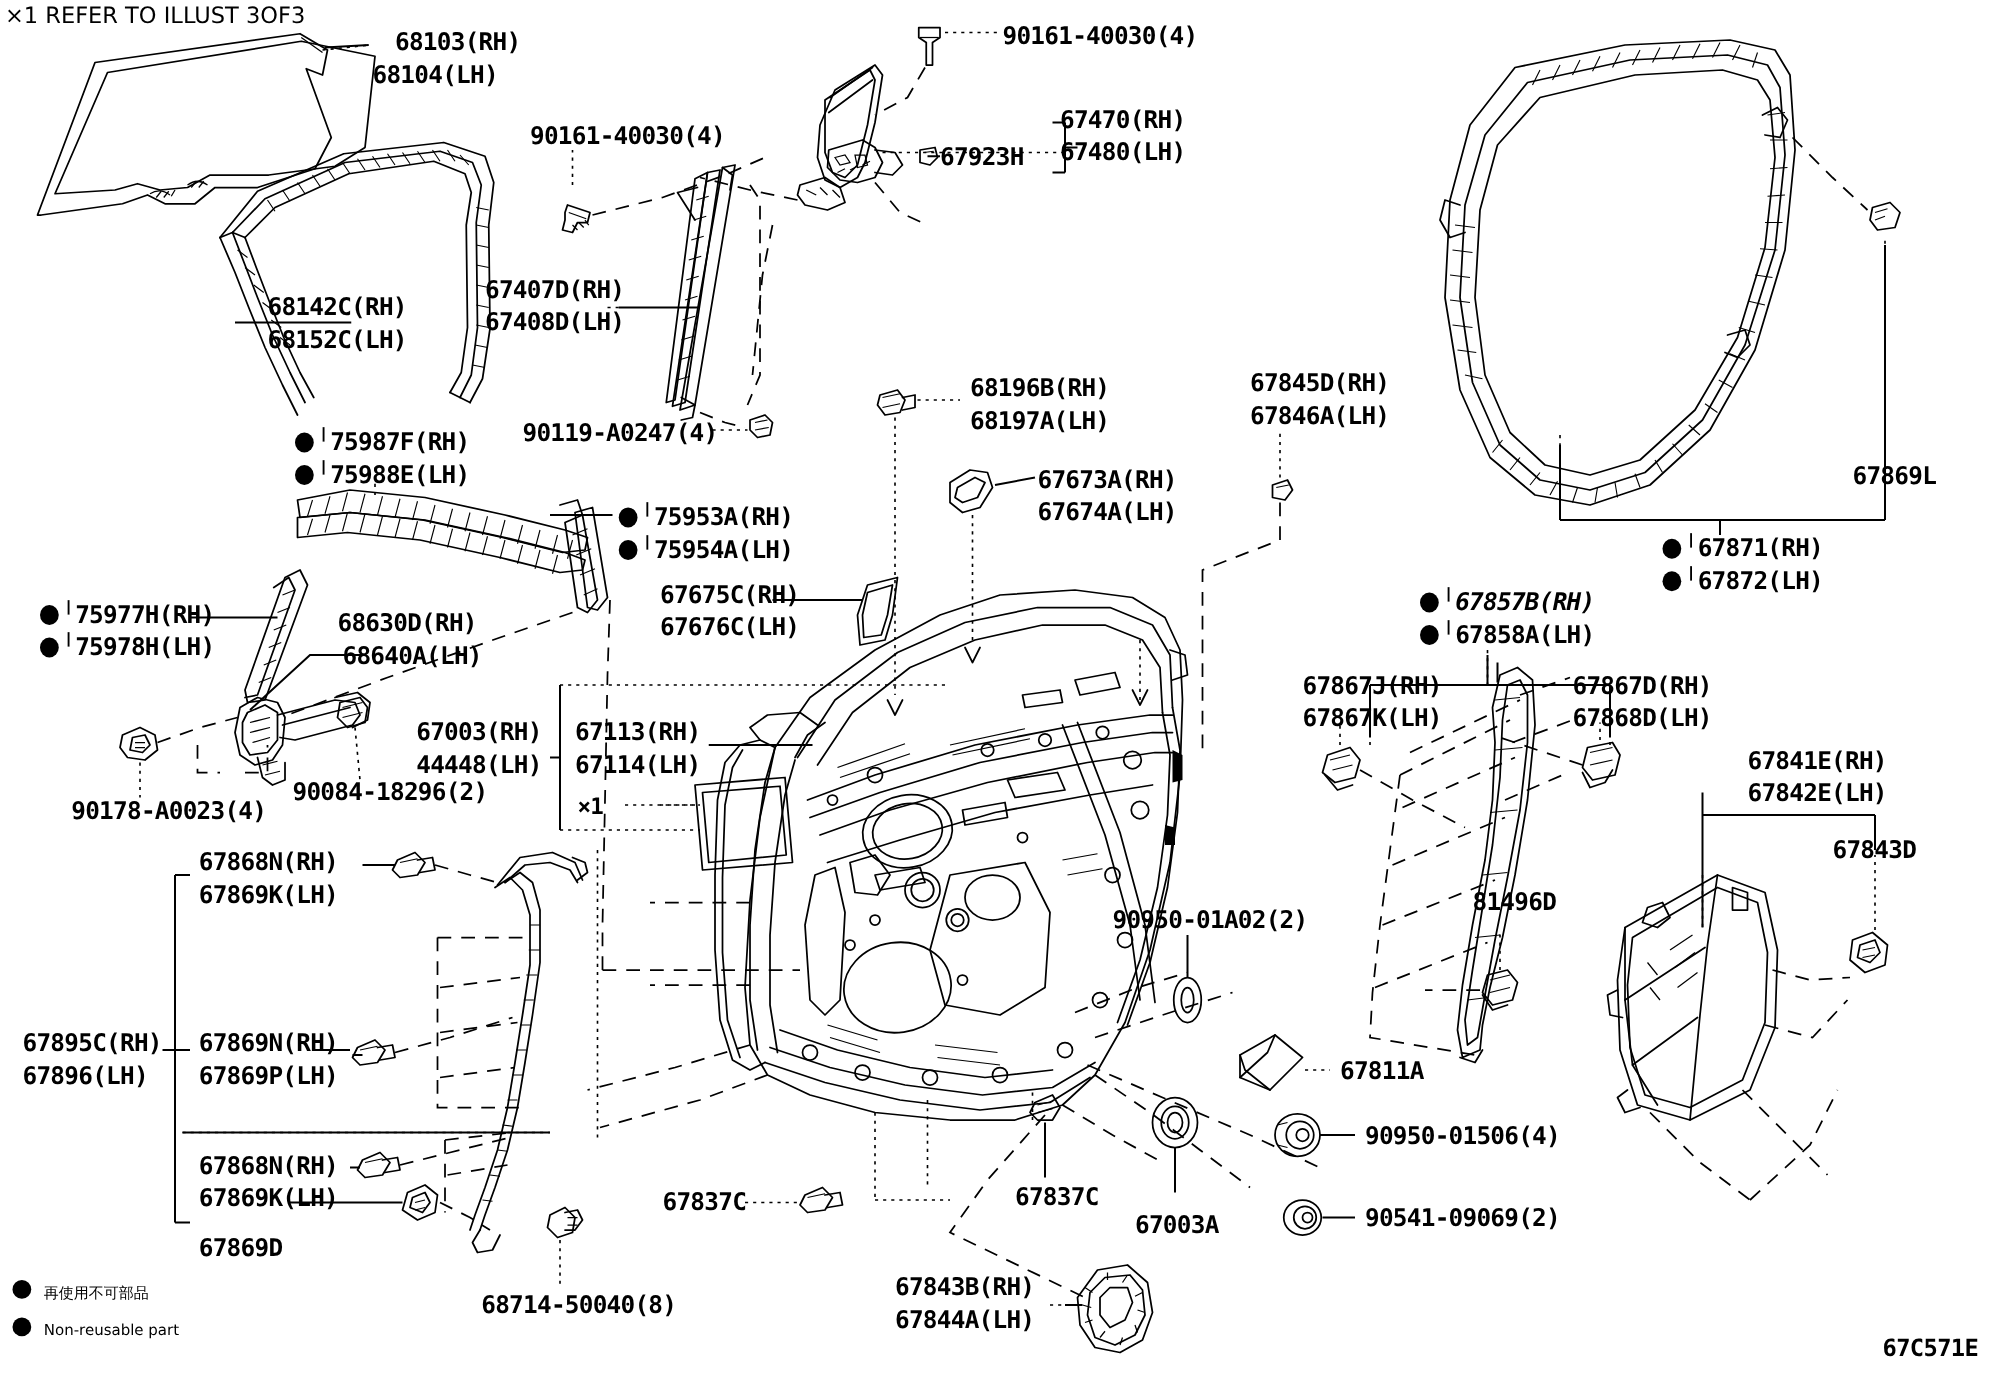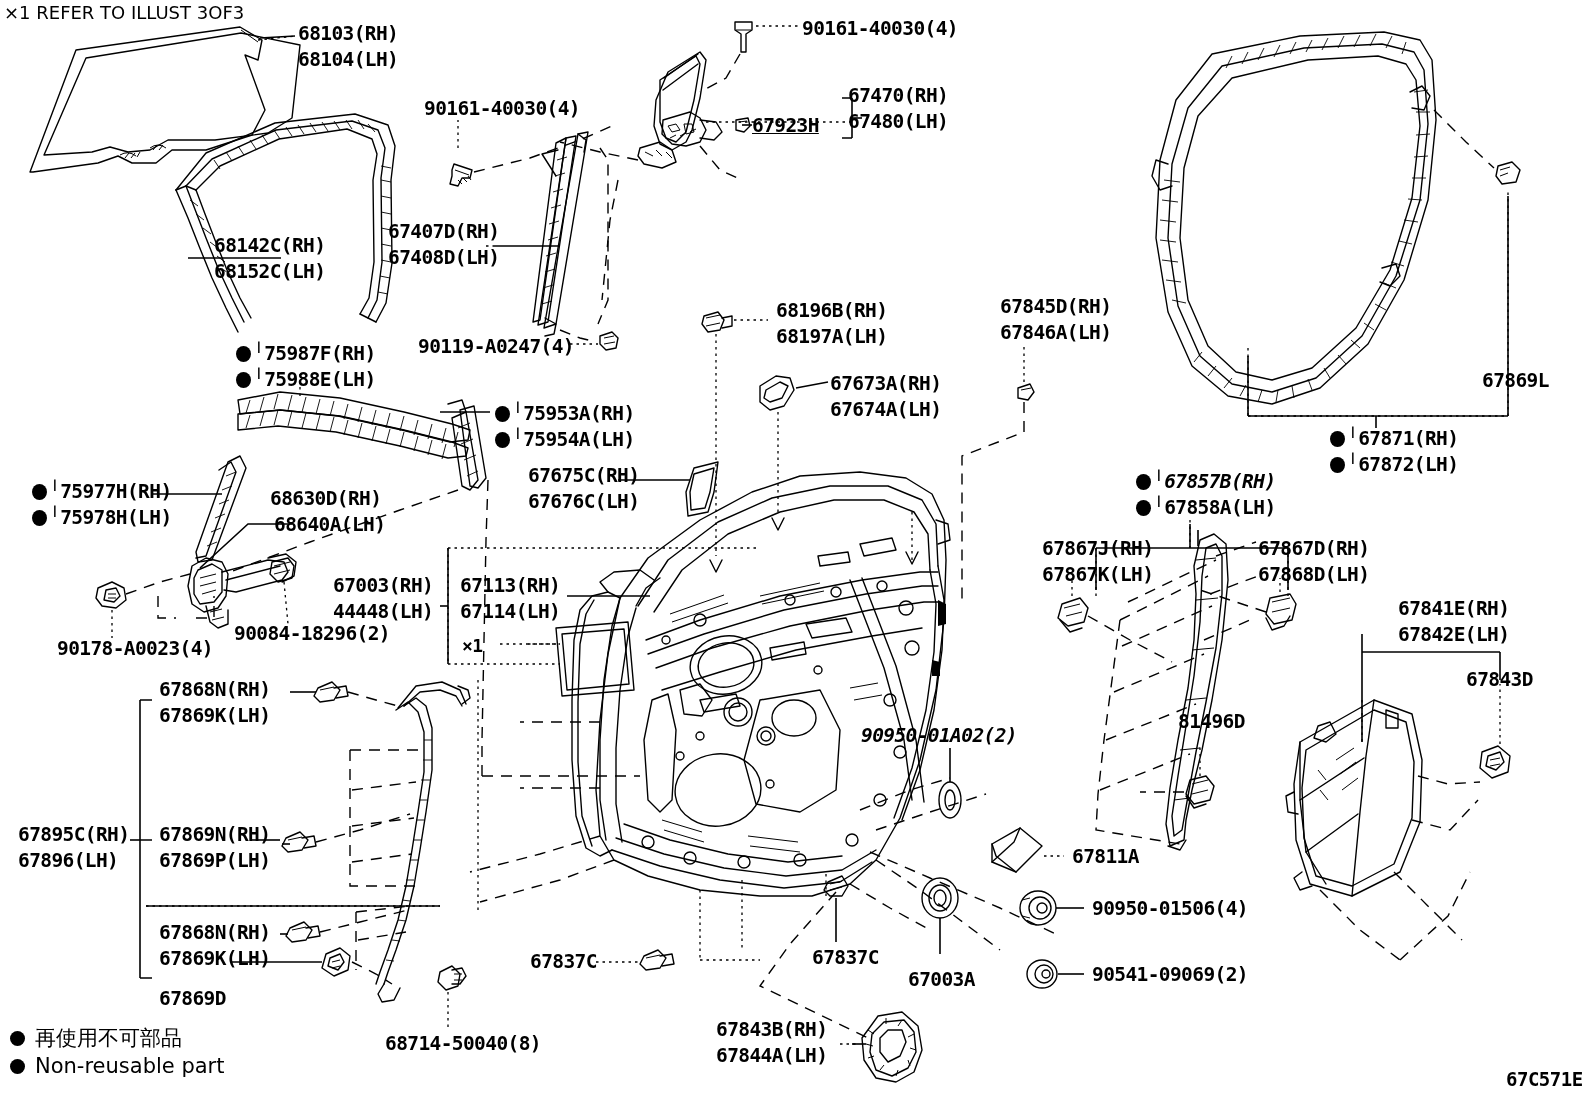--- a/index.html
+++ b/index.html
@@ -8,21 +8,21 @@
   #stage{position:relative;width:1592px;height:1099px;background:#fff;}
   #art{position:absolute;left:0;top:0;width:1592px;height:1099px;}
   .lbl{position:absolute;white-space:pre;font-family:"DejaVu Sans Mono","Liberation Mono",monospace;
        font-size:19.5px;font-weight:700;letter-spacing:-0.6px;line-height:28px;color:#000;}
   .lbl.sm{font-size:18px;}
   .note{position:absolute;font-family:"DejaVu Sans","Liberation Sans",sans-serif;
         font-size:18px;font-weight:400;letter-spacing:0px;white-space:pre;}
   .diagid{position:absolute;font-family:"DejaVu Sans Mono","Liberation Mono",monospace;
           font-size:19px;font-weight:700;letter-spacing:-0.5px;}
   .legend{position:absolute;font-family:"DejaVu Sans","Liberation Sans",sans-serif;
-          font-size:21px;font-weight:400;white-space:pre;}
+          font-size:12px;font-weight:400;white-space:pre;}
   .legend .dot{display:inline-block;width:15px;height:15px;border-radius:50%;
                background:#000;vertical-align:-1px;margin-right:10px;}
   .lbl .bul{display:inline-block;width:15px;height:16px;border-radius:50%;
             background:#000;vertical-align:-2px;margin-right:2px;}
 </style>
 </head>
 <body>
 
 <div id="stage">
 
@@ -610,35 +610,35 @@
                        M880 1070 l4 -5 M896 1076 l2 -6 M910 1066 l-2 -6
                        M916 1050 l-6 -2 M914 1034 l-6 3 M902 1020 l-4 6 M886 1018 l0 6"></path>
   </g>
   <path class="ld" d="M852 1044 L866 1044"></path>
   <path class="dd" d="M840 1044 L856 1044"></path>
 
 </svg>
 
 <div class="note" style="left:4px;top:2px;">×1 REFER TO ILLUST 3OF3</div>
 
-<div class="lbl" style="left:298px;top:20px;">68103(RH)</div>
+<div class="lbl" style="left:316px;top:20px;">68103(RH)</div>
 <div class="lbl" style="left:298px;top:46px;">68104(LH)</div>
 
 <div class="lbl" style="left:214px;top:232px;text-align:center;">68142C(RH)</div>
 <div class="lbl" style="left:214px;top:258px;">68152C(LH)</div>
 
 <div class="lbl" style="left:802px;top:15px;">90161-40030(4)</div>
 <div class="lbl" style="left:424px;top:95px;">90161-40030(4)</div>
 
 <div class="lbl" style="left:388px;top:218px;">67407D(RH)</div>
 <div class="lbl" style="left:388px;top:244px;">67408D(LH)</div>
 
 <div class="lbl" style="left:848px;top:82px;">67470(RH)</div>
 <div class="lbl" style="left:848px;top:108px;">67480(LH)</div>
-<div class="lbl" style="left:752px;top:112px;text-decoration:underline;">67923H</div>
+<div class="lbl" style="left:752px;top:112px;">67923H</div>
 
 <div class="lbl" style="left:418px;top:333px;">90119-A0247(4)</div>
 
 <div class="lbl" style="left:236px;top:340px;"><span class="bul"></span><span>╵75987F(RH)</span></div>
 <div class="lbl" style="left:236px;top:366px;"><span class="bul"></span><span>╵75988E(LH)</span></div>
 
 <div class="lbl" style="left:32px;top:478px;"><span class="bul"></span><span>╵75977H(RH)</span></div>
 <div class="lbl" style="left:32px;top:504px;"><span class="bul"></span><span>╵75978H(LH)</span></div>
 
 <div class="lbl" style="left:495px;top:400px;"><span class="bul"></span><span>╵75953A(RH)</span></div>
@@ -702,21 +702,21 @@
 <div class="lbl" style="left:159px;top:945px;">67869K(LH)</div>
 <div class="lbl" style="left:159px;top:985px;">67869D</div>
 
 <div class="lbl" style="left:385px;top:1030px;">68714-50040(8)</div>
 
 <div class="lbl" style="left:530px;top:948px;">67837C</div>
 <div class="lbl" style="left:812px;top:944px;">67837C</div>
 <div class="lbl" style="left:908px;top:966px;">67003A</div>
 
 <div class="lbl" style="left:1072px;top:843px;">67811A</div>
-<div class="lbl" style="left:861px;top:722px;font-style:italic;">90950-01A02(2)</div>
+<div class="lbl" style="left:890px;top:722px;">90950-01A02(2)</div>
 <div class="lbl" style="left:1092px;top:895px;">90950-01506(4)</div>
 <div class="lbl" style="left:1092px;top:961px;">90541-09069(2)</div>
 
 <div class="lbl" style="left:716px;top:1016px;">67843B(RH)</div>
 <div class="lbl" style="left:716px;top:1042px;">67844A(LH)</div>
 
 <div class="legend" style="left:10px;top:1024px;"><span class="dot"></span><span>再使用不可部品</span></div>
 <div class="legend" style="left:10px;top:1054px;"><span class="dot"></span><span>Non-reusable part</span></div>
 
 <div class="diagid" style="left:1506px;top:1068px;">67C571E</div>

